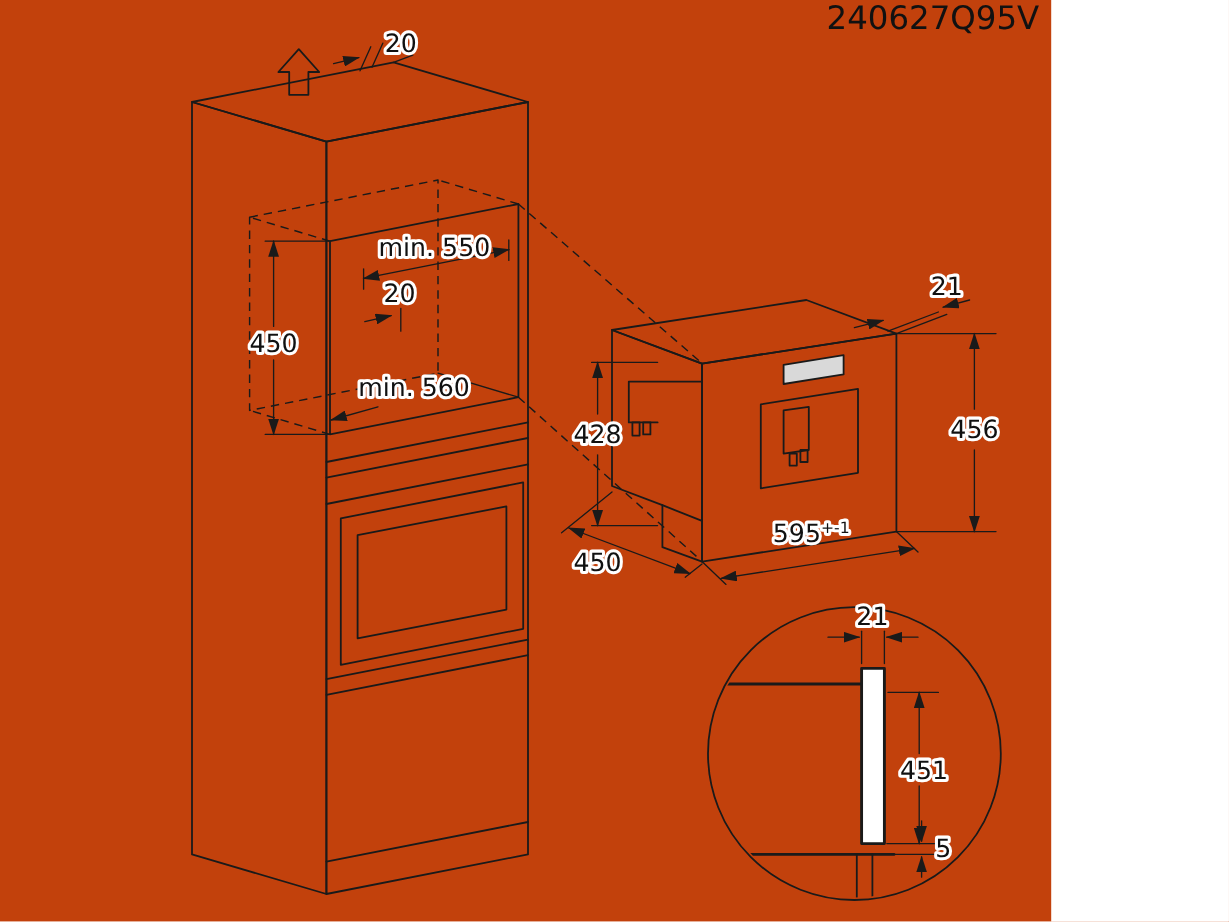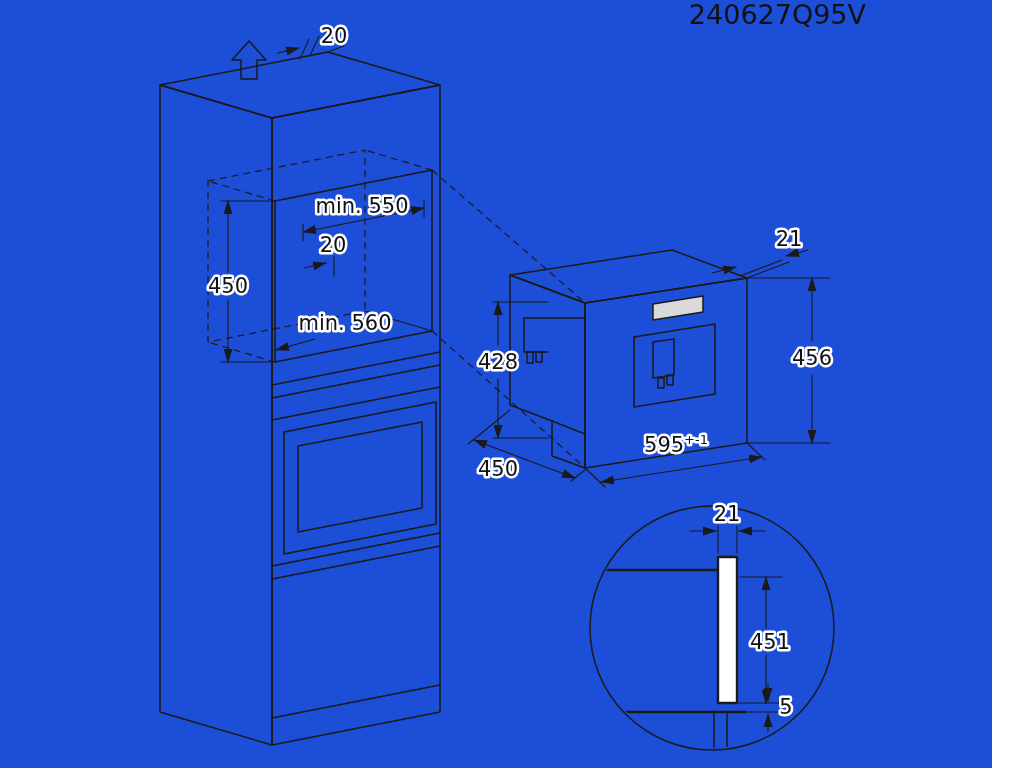--- a/index.html
+++ b/index.html
@@ -1,16 +1,16 @@
 <!DOCTYPE html>
 <html><head>
 <meta charset="utf-8">
 <style>
   html,body { margin:0; padding:0; background:#ffffff; }
-  .stage { width:992px; height:768px; background:#1d4ed8; position:relative; overflow:hidden; }
+  .stage { width:876px; height:768px; background:#c2410c; position:relative; overflow:hidden; }
   svg { display:block; }
   
   .s    { fill:none; stroke:#1a1a1a; stroke-width:1.5; stroke-linejoin:round; stroke-linecap:round; }
   .sd   { fill:none; stroke:#1a1a1a; stroke-width:1.1; stroke-linejoin:round; stroke-linecap:round; }
   .dash { fill:none; stroke:#1a1a1a; stroke-width:1.2; stroke-dasharray:7 5; stroke-linejoin:round; }
   .w2   { stroke-width:2.4; }
   text  { font-family:"DejaVu Sans","Liberation Sans",sans-serif; }
   .dim  { font-size:21px; fill:#111; paint-order:stroke; stroke:#fff; stroke-width:5px; stroke-linejoin:round; }
   .code { font-size:27px; fill:#111; }
 </style>

